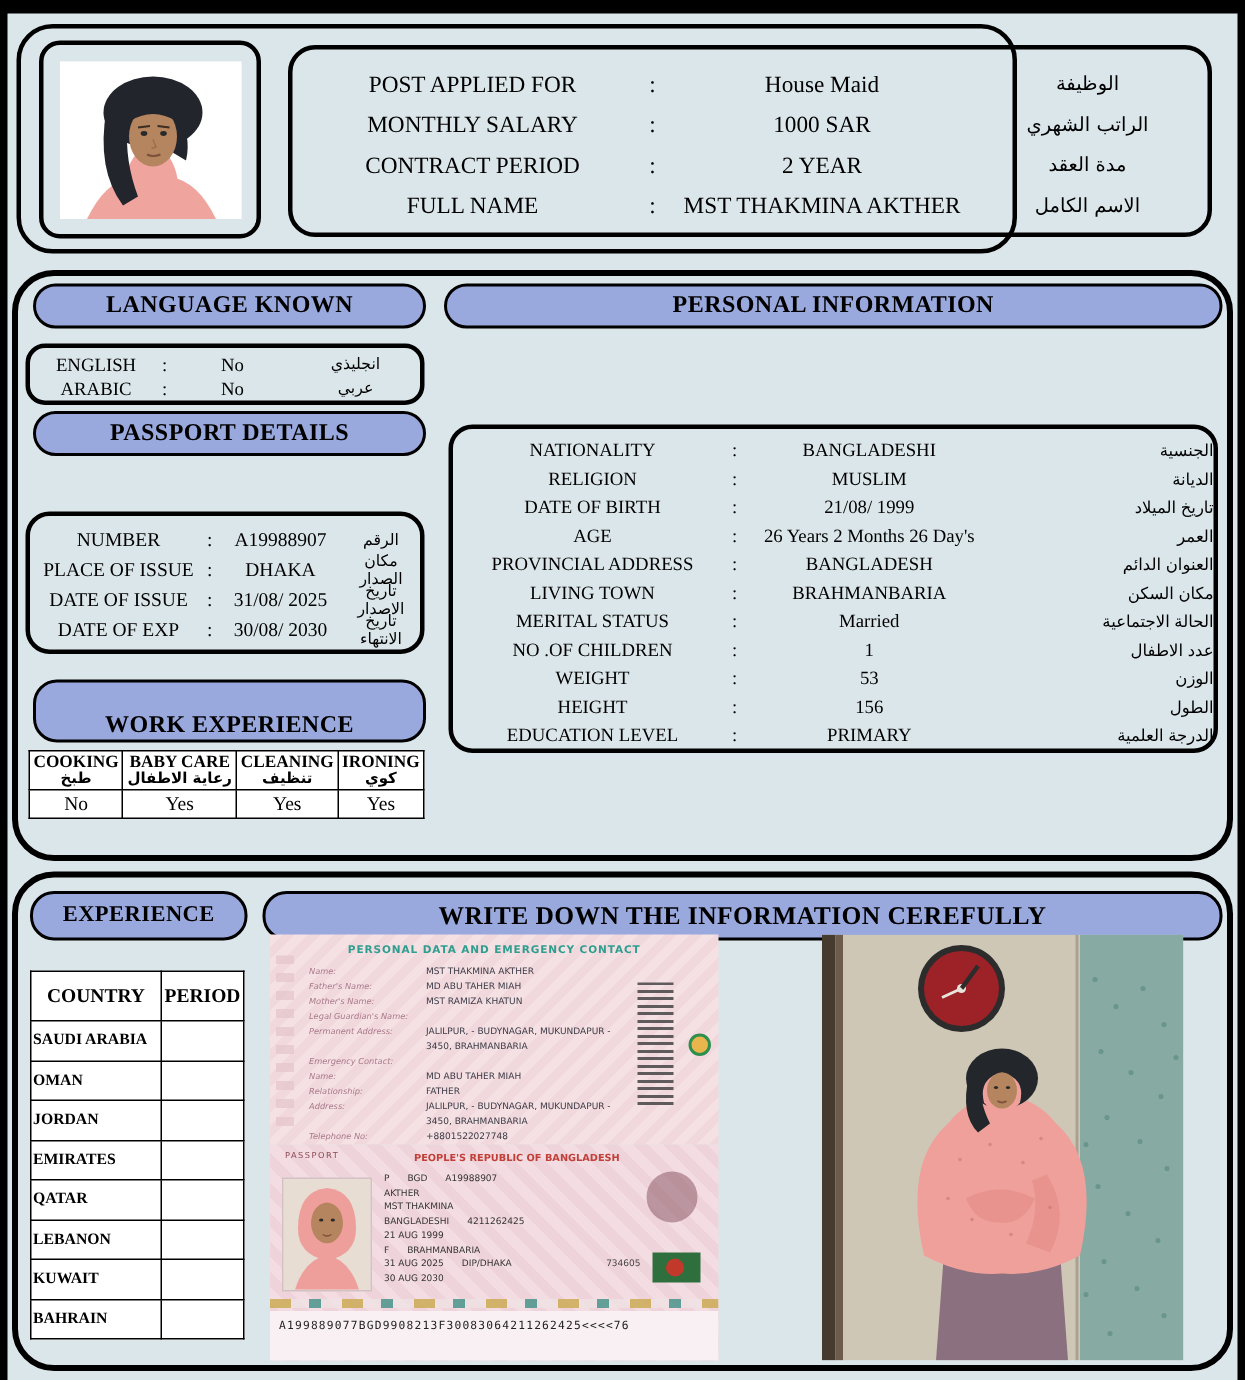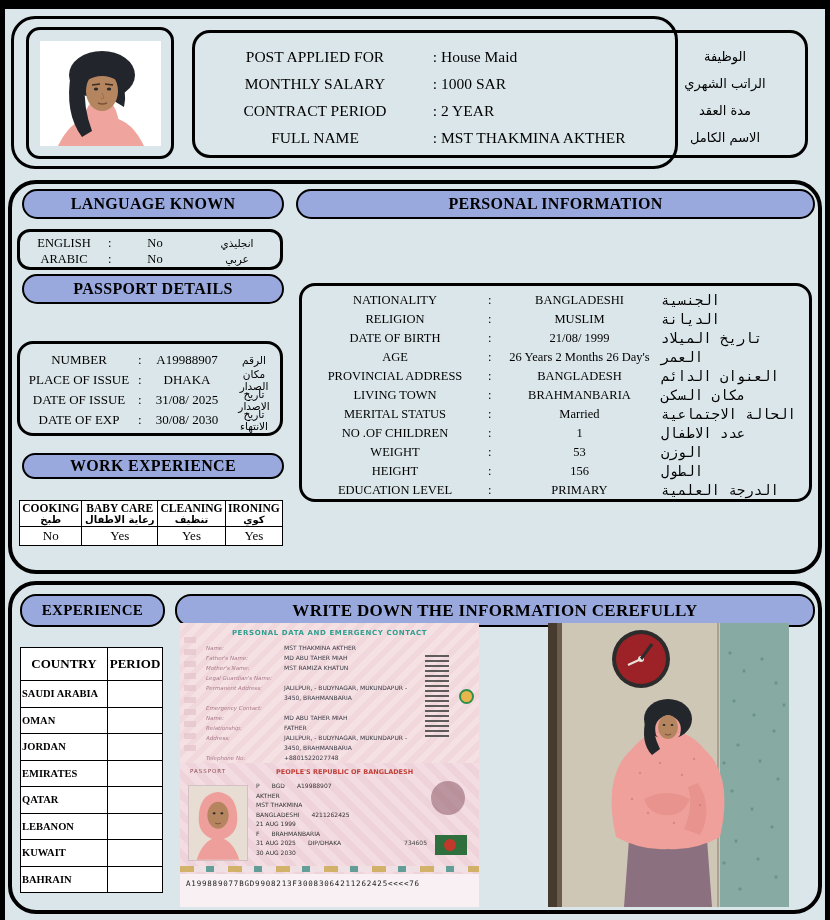--- a/index.html
+++ b/index.html
@@ -23,21 +23,21 @@
 
   
   .photo-frame { position: absolute; left: 12px; top: 8px; width: 148px; height: 132px;
     border: 3px solid #000; border-radius: 14px; }
   .photo-frame .photo { position: absolute; left: 11px; top: 11px; width: 121px; height: 105px; background: #fff; }
   .info-box { position: absolute; left: 178px; top: 11px; width: 616px; height: 128px;
     border: 3px solid #000; border-radius: 18px; padding: 10px 10px 0 6px; }
   .h-row { display: flex; align-items: center; height: 27px; font-size: 15.5px; }
   .h-lbl { width: 228px; text-align: center; }
   .h-col { width: 12px; text-align: center; }
-  .h-val { flex: 1; }
+  .h-val { flex: 1; text-align: center; }
   .h-ar  { width: 140px; text-align: center; font-size: 13px; font-family: "DejaVu Sans", sans-serif; }
 
   
   .lang-box { position: absolute; left: 5px; top: 45px; width: 266px; height: 41px;
     border: 3.5px solid #000; border-radius: 13px; padding-top: 3px; }
   .l-row { display: flex; align-items: center; height: 16px; font-size: 12.5px; }
   .l-lbl { width: 88px; text-align: center; }
   .l-col { width: 8px; }
   .l-val { flex: 1; text-align: center; }
   .l-ar { width: 86px; text-align: center; font-size: 10.5px; font-family: "DejaVu Sans", sans-serif; }
@@ -57,21 +57,21 @@
   .work-table th .ar-sub { font-size: 10px; font-weight: bold; font-family: "DejaVu Sans", sans-serif; display: block; }
   .work-table td { font-size: 13px; height: 19px; }
 
   
   .pers-box { position: absolute; left: 287px; top: 99px; width: 513px; height: 219px;
     border: 3px solid #000; border-radius: 16px; padding-top: 5px; }
   .pi-row { display: flex; align-items: center; height: 19px; font-size: 12.5px; }
   .pi-lbl { width: 186px; text-align: center; }
   .pi-col { width: 10px; }
   .pi-val { flex: 1; text-align: center; }
-  .pi-ar { width: 148px; text-align: left; font-size: 14px; font-family: Liberation Mono, monospace; }
+  .pi-ar { width: 148px; text-align: right; font-size: 11px; font-family: Liberation Sans, sans-serif; }
 
   
   .exp-table { position: absolute; left: 8px; top: 62px; width: 143px; background: #fff; }
   .exp-table th, .exp-table td { border: 1.5px solid #000; background: #fff; }
   .exp-table th { font-size: 13px; height: 33px; text-align: center; }
   .exp-table td { height: 26.5px; font-size: 10.5px; font-weight: bold; padding-left: 1px; }
   .exp-table td.period { width: 55px; }
 
   .scan { position: absolute; left: 168px; top: 38px; width: 299px; height: 284px; }
   .scan-data { position: relative; width: 100%; height: 140px; overflow: hidden;
@@ -207,21 +207,21 @@
         <span class="p-ar">تاريخ الاصدار</span>
       </div>
       <div class="p-row">
         <span class="p-lbl">DATE OF EXP</span>
           <span class="p-col">:</span>
         <span class="p-val">30/08/ 2030</span>
         <span class="p-ar">تاريخ الانتهاء</span>
       </div>
     </div>
 
-    <div class="pill" style="left:10px; top:269px; width:262px; height:26px;">
+    <div class="pill" style="left:10px; top:269px; width:262px; height:42px;align-items:flex-end;">
       <span>WORK EXPERIENCE</span>
     </div>
     <table class="work-table">
       <tbody>
           <tr>
         <th><span>COOKING</span><span class="ar-sub">طبخ</span></th>
         <th><span>BABY CARE</span><span class="ar-sub">رعاية الاطفال</span></th>
         <th><span>CLEANING</span><span class="ar-sub">تنظيف</span></th>
         <th><span>IRONING</span><span class="ar-sub">كوي</span></th>
       </tr>

